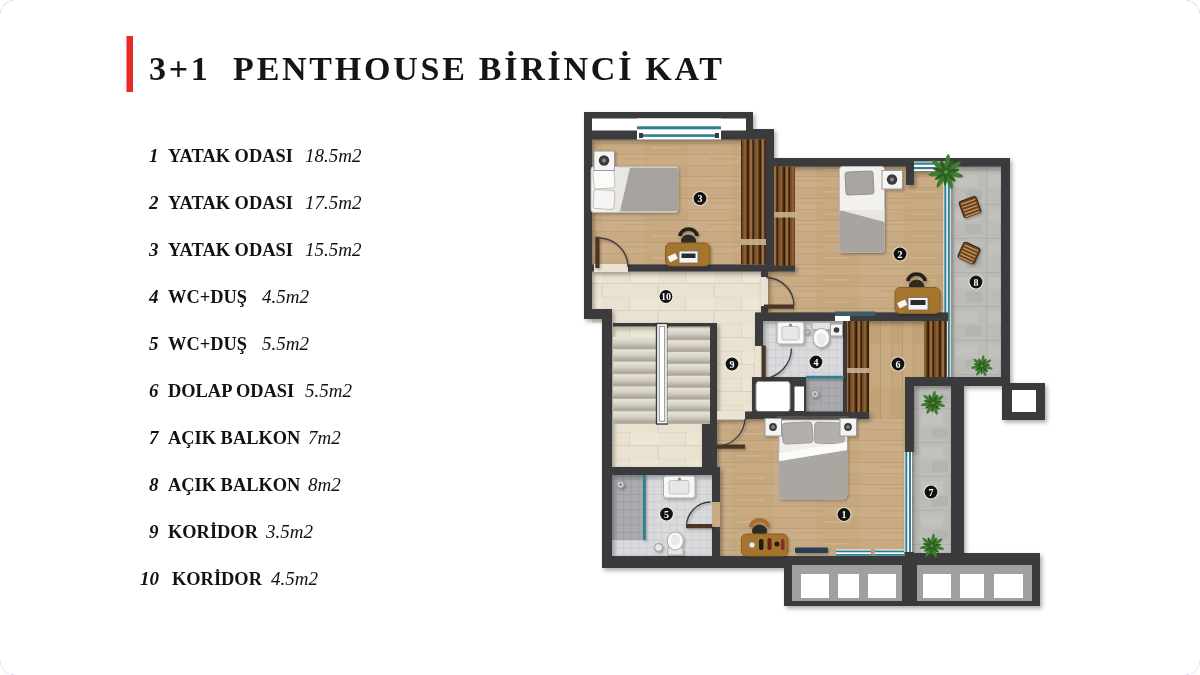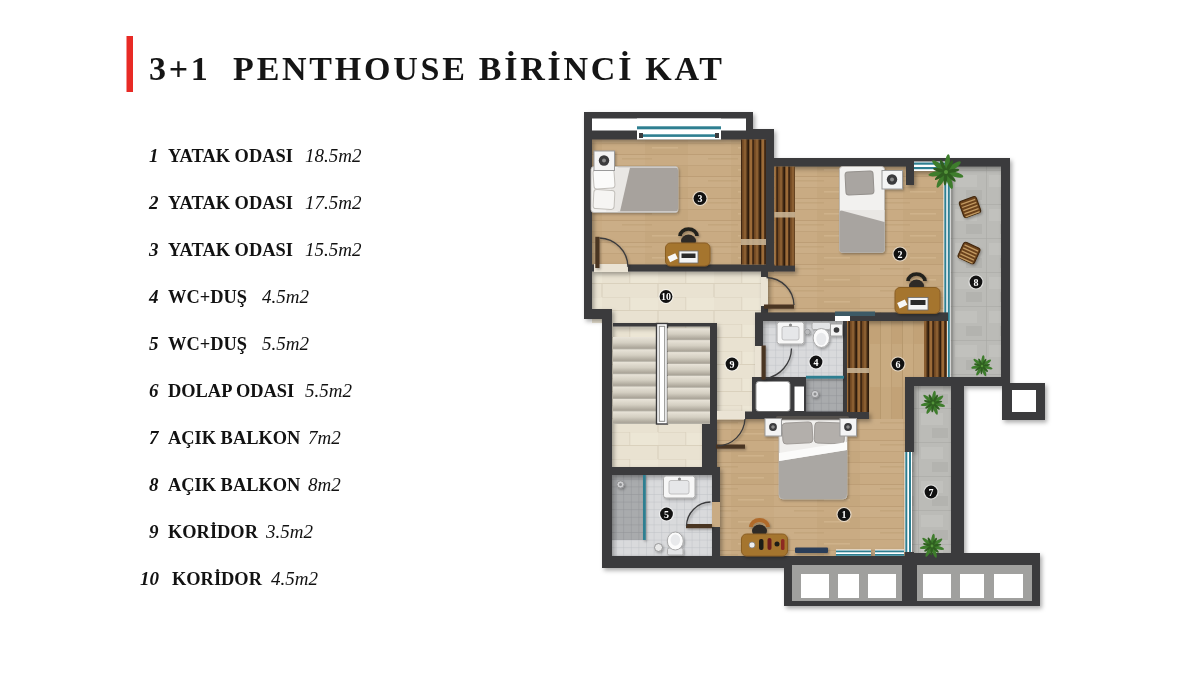--- a/index.html
+++ b/index.html
@@ -1,17 +1,17 @@
 <!DOCTYPE html>
 <html><head>
 <meta charset="utf-8">
 <style>
   html,body{margin:0;padding:0;background:#ffffff;}
   .page{position:relative;width:1200px;height:675px;background:#8b5cf6;overflow:hidden;
-        font-family:"Liberation Serif", serif;}
+        font-family:"Liberation Serif", serif;border-radius:15px;}
   svg{position:absolute;left:0;top:0;}
 </style>
 </head>
 <body>
 <div class="page">
 <svg width="1200" height="675" viewBox="0 0 1200 675">
 <defs>
   <linearGradient id="tread" x1="0" y1="0" x2="0" y2="1">
     <stop offset="0" stop-color="#e9e4d9"></stop>
     <stop offset="0.5" stop-color="#d4cfc2"></stop>

